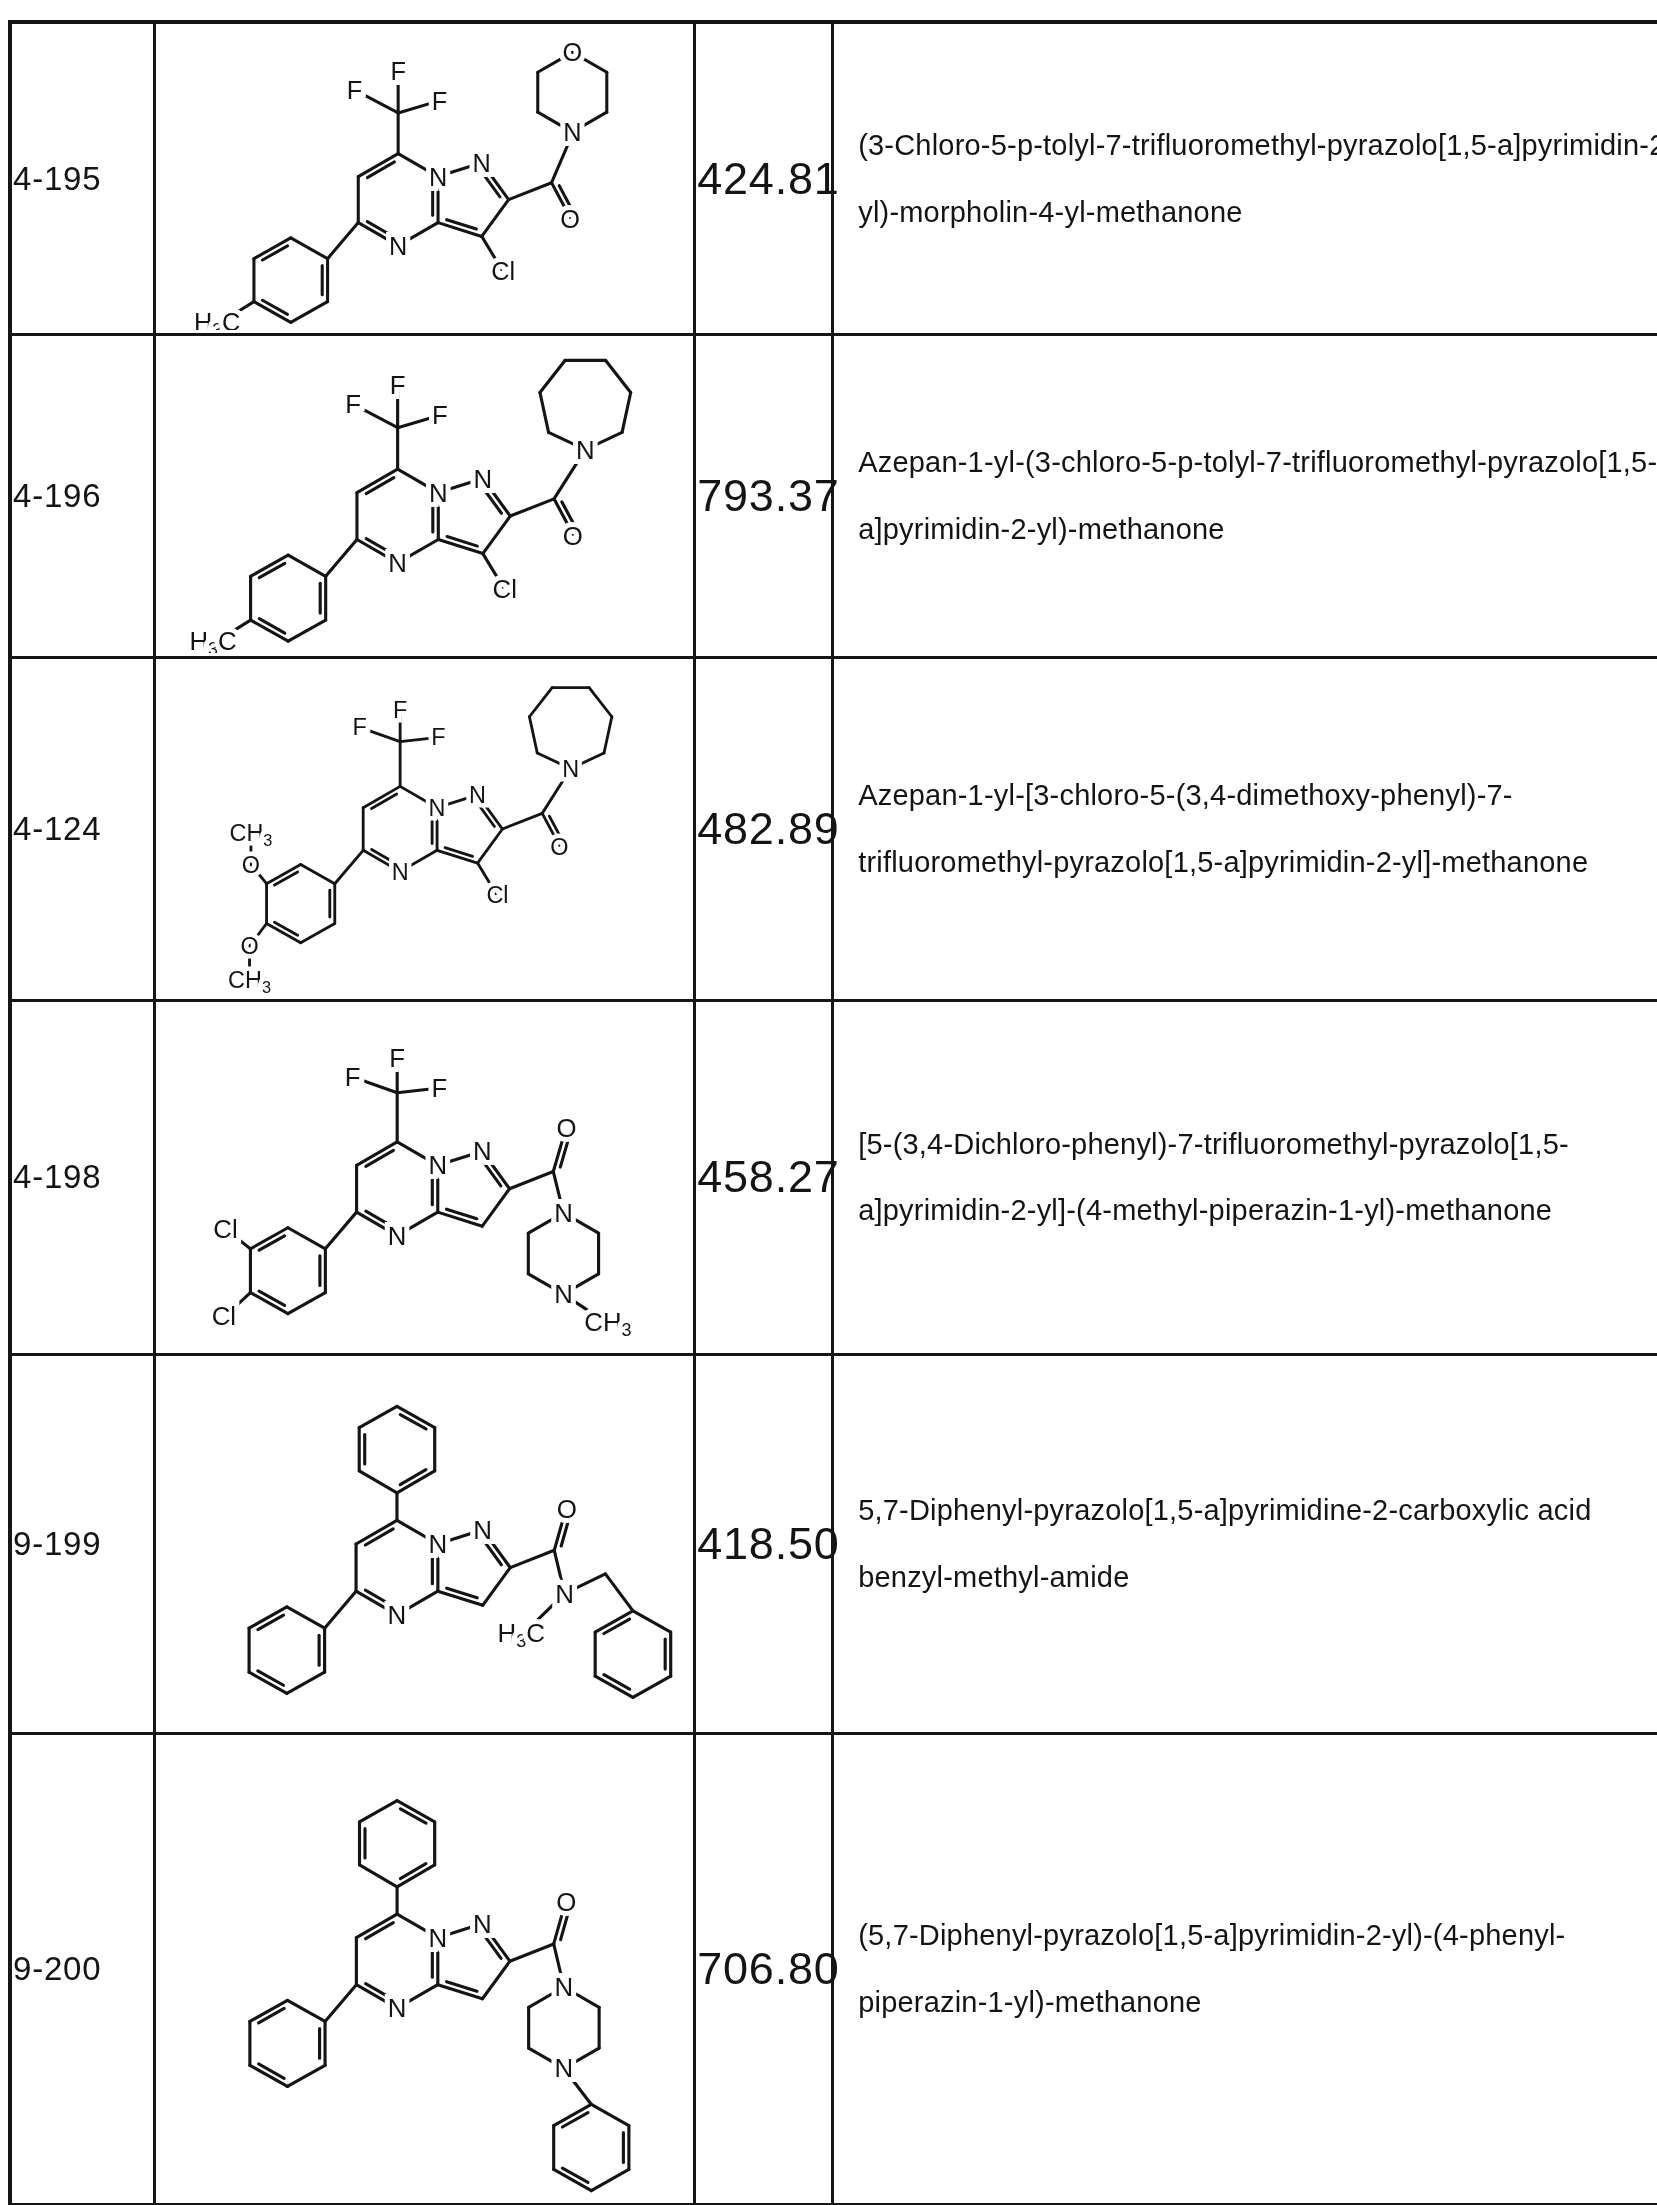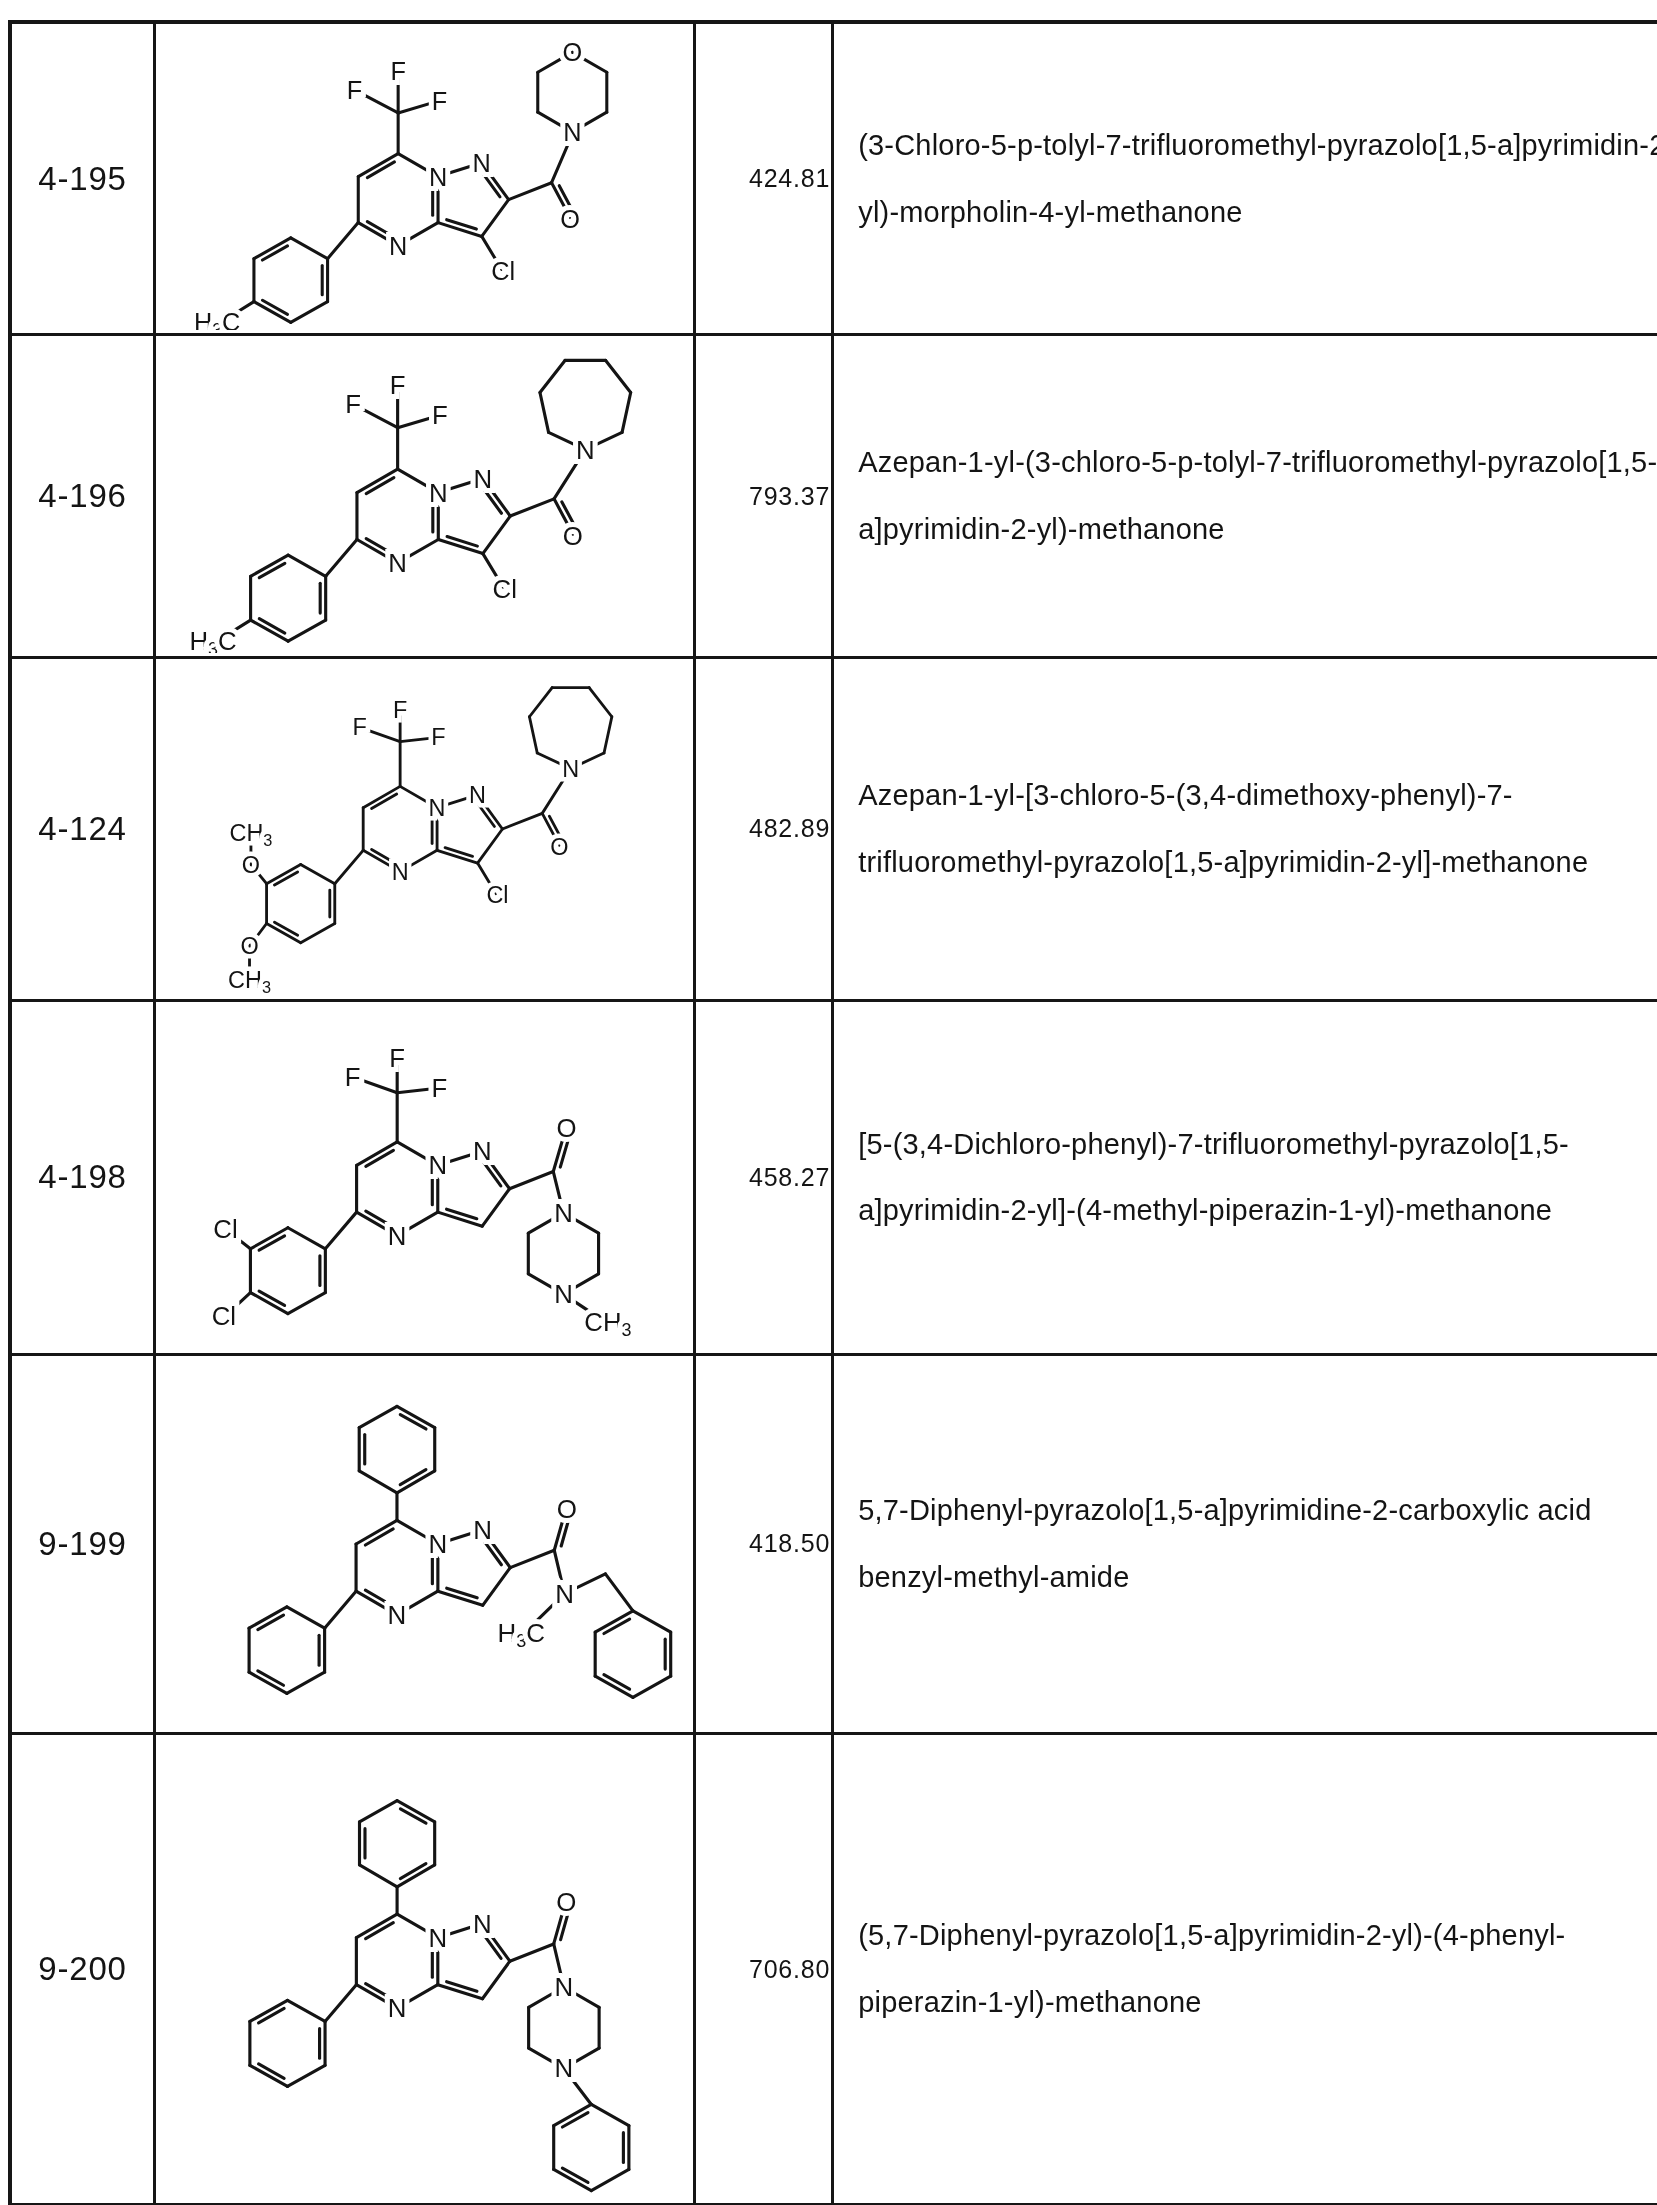--- a/index.html
+++ b/index.html
@@ -24,34 +24,34 @@
     border-collapse: collapse;
     table-layout: fixed;
   }
   table.compounds, table.compounds td {
     border: 3.2px solid #161616;
   }
   table.compounds { border-width: 4px; }
   td { vertical-align: middle; background: #fff; }
   td.c-id {
     width: 139px;
-    text-align: center;
+    text-align: left;
     font-size: 33px;
     letter-spacing: 0.8px;
   }
   td.c-struct {
     width: 534px;
     padding: 3.2px 1.6px;
     text-align: center;
   }
   td.c-struct svg { display: block; margin: 0 auto; }
   td.c-mw {
     width: 133px;
-    text-align: right;
-    font-size: 25px;
+    text-align: left;
+    font-size: 45px;
     letter-spacing: 0.8px;
   }
   td.c-name {
     width: 829px;
     font-size: 29px;
     line-height: 2.3;
     padding: 8px 48px 8px 24px;
     letter-spacing: 0.2px;
     overflow-wrap: break-word;
   }

